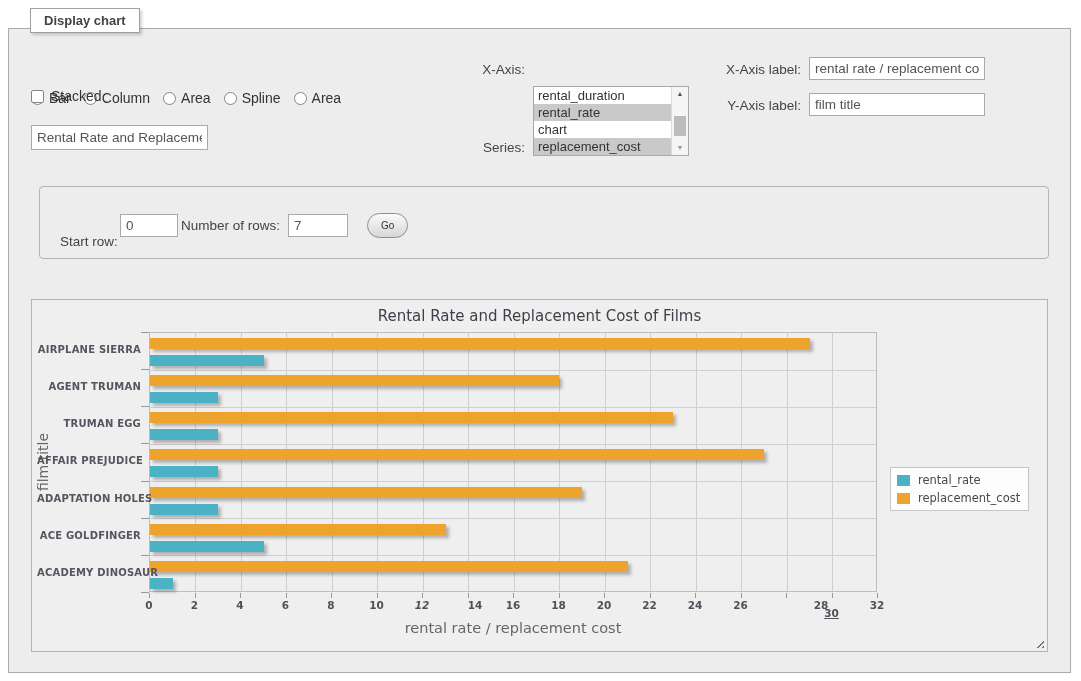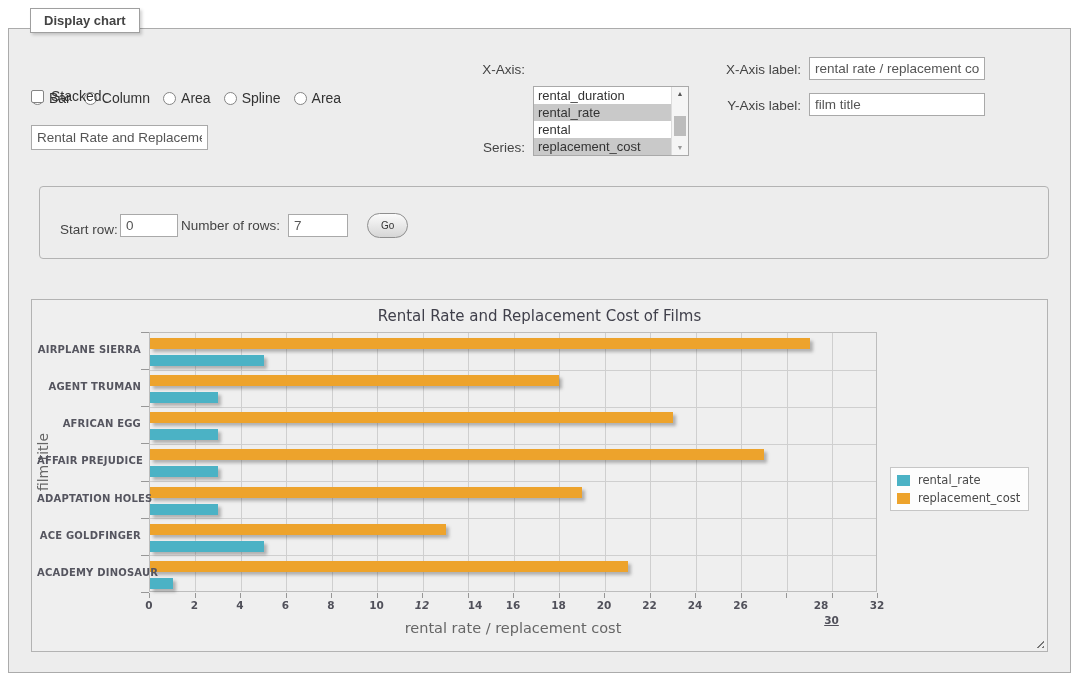--- a/index.html
+++ b/index.html
@@ -108,38 +108,38 @@
 
   <input class="txt" style="left: 22px; top: 96px; width: 177px; height: 25px;" value="Rental Rate and Replacement Cost of Films">
 
   <span class="lbl r" style="left:430px;top:33px;width:86px;">X-Axis:</span>
 
   <span class="lbl r" style="left:430px;top:111px;width:86px;">Series:</span>
   <div class="listbox">
     <div id="series-options">
         <div class="lb-option">rental_duration</div>
         <div class="lb-option sel">rental_rate</div>
-        <div class="lb-option">rental</div>
+        <div class="lb-option">chart</div>
         <div class="lb-option sel">replacement_cost</div>
       </div>
     <div class="lb-scroll">
       <div class="lb-btn lb-up">▲</div>
       <div class="lb-thumb"></div>
       <div class="lb-btn lb-down">▼</div>
     </div>
   </div>
 
   <span class="lbl r" style="left:690px;top:33px;width:102px;">X-Axis label:</span>
   <input class="txt" style="left: 800px; top: 28px; width: 176px; height: 23px;" value="rental rate / replacement cost">
 
   <span class="lbl r" style="left:690px;top:69px;width:102px;">Y-Axis label:</span>
   <input class="txt" style="left: 800px; top: 64px; width: 176px; height: 23px;" value="film title">
 
   <div class="inner-fieldset">
-    <span class="lbl" style="left:20px;top:35px;">Start row:</span>
+    <span class="lbl" style="left:20px;top:47px;">Start row:</span>
     <input class="txt" style="left: 80px; top: 27px; width: 58px; height: 23px;" value="0">
     <span class="lbl" style="left:141px;top:31px;">Number of rows:</span>
     <input class="txt" style="left: 248px; top: 27px; width: 60px; height: 23px;" value="7">
     <button class="go-btn">Go</button>
   </div>
 
   <div class="chart-box" id="chart-box">
     <div class="c-title">Rental Rate and Replacement Cost of Films</div>
     <div class="y-title">film title</div>
     <div class="plot" id="plot">
@@ -211,39 +211,39 @@
       <div class="xtick" style="left: 526.5px; top: 293px;"></div>
       <div class="xtick" style="left: 572px; top: 293px;"></div>
       <div class="xtick" style="left: 617.5px; top: 293px;"></div>
       <div class="xtick" style="left: 663px; top: 293px;"></div>
       <div class="xtick" style="left: 708.5px; top: 293px;"></div>
       <div class="xtick" style="left: 754px; top: 293px;"></div>
       <div class="xtick" style="left: 799.5px; top: 293px;"></div>
       <div class="xtick" style="left: 845px; top: 293px;"></div>
       <div class="cat-label" style="top: 44px;">AIRPLANE SIERRA</div>
       <div class="cat-label" style="top: 81.1429px;">AGENT TRUMAN</div>
-      <div class="cat-label" style="top: 118.286px;">AFRICAN EGG</div>
+      <div class="cat-label" style="top: 118.286px;">TRUMAN EGG</div>
       <div class="cat-label" style="top: 155.429px;">AFFAIR PREJUDICE</div>
       <div class="cat-label" style="top: 192.571px;">ADAPTATION HOLES</div>
       <div class="cat-label" style="top: 229.714px;">ACE GOLDFINGER</div>
       <div class="cat-label" style="top: 266.857px;">ACADEMY DINOSAUR</div>
       <div class="xtick-label" style="left: 102px; top: 299px;">0</div>
       <div class="xtick-label" style="left: 147.5px; top: 299px;">2</div>
       <div class="xtick-label" style="left: 193px; top: 299px;">4</div>
       <div class="xtick-label" style="left: 238.5px; top: 299px;">6</div>
       <div class="xtick-label" style="left: 284px; top: 299px;">8</div>
       <div class="xtick-label" style="left: 329.5px; top: 299px;">10</div>
       <div class="xtick-label" style="left: 375px; top: 299px; font-style: italic;">12</div>
       <div class="xtick-label" style="left: 428px; top: 299px;">14</div>
       <div class="xtick-label" style="left: 466px; top: 299px;">16</div>
       <div class="xtick-label" style="left: 511.5px; top: 299px;">18</div>
       <div class="xtick-label" style="left: 557px; top: 299px;">20</div>
       <div class="xtick-label" style="left: 602.5px; top: 299px;">22</div>
       <div class="xtick-label" style="left: 648px; top: 299px;">24</div>
       <div class="xtick-label" style="left: 693.5px; top: 299px;">26</div>
       <div class="xtick-label" style="left: 774px; top: 299px;">28</div>
-      <div class="xtick-label" style="left: 784.5px; top: 314px; text-decoration: underline;">30</div>
+      <div class="xtick-label" style="left: 784.5px; top: 307px; text-decoration: underline;">30</div>
       <div class="xtick-label" style="left: 830px; top: 299px;">32</div>
     </div>
 
 </div>
 
 <div class="panel-legend">Display chart</div>
 
 </body></html>

